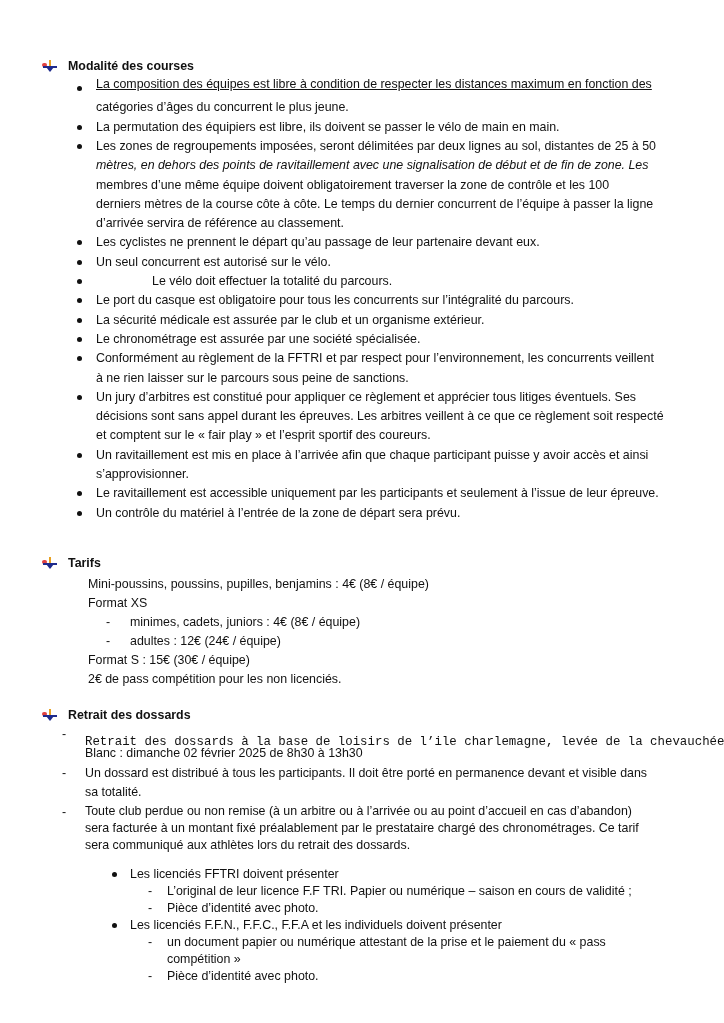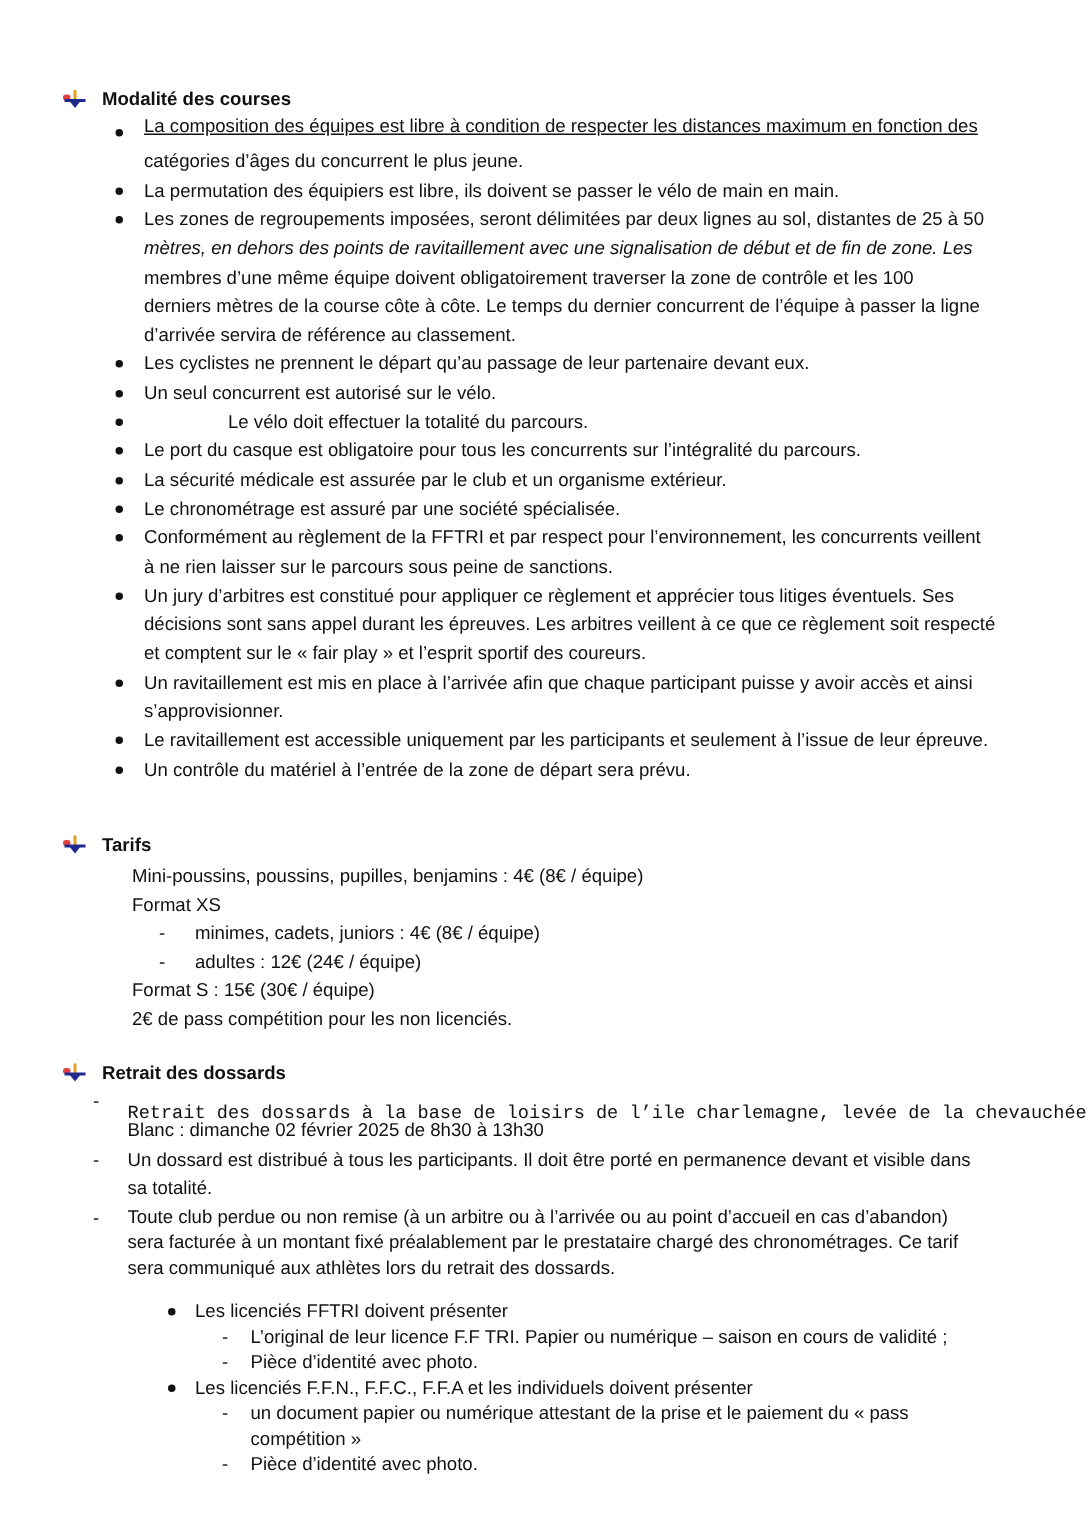--- a/index.html
+++ b/index.html
@@ -50,21 +50,21 @@
       <div class="line" style="left: 96px; top: 233.4px;">Les cyclistes ne prennent le départ qu’au passage de leur partenaire devant eux.</div>
       <span class="bullet" style="left: 77px; top: 259.7px;"></span>
       <div class="line" style="left: 96px; top: 252.7px;">Un seul concurrent est autorisé sur le vélo.</div>
       <span class="bullet" style="left: 77px; top: 279px;"></span>
       <div class="line" style="left: 104px; top: 272px; margin-left: 48px;">Le vélo doit effectuer la totalité du parcours.</div>
       <span class="bullet" style="left: 77px; top: 298.3px;"></span>
       <div class="line" style="left: 96px; top: 291.3px;">Le port du casque est obligatoire pour tous les concurrents sur l’intégralité du parcours.</div>
       <span class="bullet" style="left: 77px; top: 317.6px;"></span>
       <div class="line" style="left: 96px; top: 310.6px;">La sécurité médicale est assurée par le club et un organisme extérieur.</div>
       <span class="bullet" style="left: 77px; top: 336.9px;"></span>
-      <div class="line" style="left: 96px; top: 329.9px;">Le chronométrage est assuré par une société spécialisée.</div>
+      <div class="line" style="left: 96px; top: 329.9px;">Le chronométrage est assurée par une société spécialisée.</div>
       <span class="bullet" style="left: 77px; top: 356.2px;"></span>
       <div class="line" style="left: 96px; top: 349.2px;">Conformément au règlement de la FFTRI et par respect pour l’environnement, les concurrents veillent</div>
       <div class="line" style="left: 96px; top: 368.5px;">à ne rien laisser sur le parcours sous peine de sanctions.</div>
       <span class="bullet" style="left: 77px; top: 394.8px;"></span>
       <div class="line" style="left: 96px; top: 387.8px;">Un jury d’arbitres est constitué pour appliquer ce règlement et apprécier tous litiges éventuels. Ses</div>
       <div class="line" style="left: 96px; top: 407.1px;">décisions sont sans appel durant les épreuves. Les arbitres veillent à ce que ce règlement soit respecté</div>
       <div class="line" style="left: 96px; top: 426.4px;">et comptent sur le « fair play » et l’esprit sportif des coureurs.</div>
       <span class="bullet" style="left: 77px; top: 452.7px;"></span>
       <div class="line" style="left: 96px; top: 445.7px;">Un ravitaillement est mis en place à l’arrivée afin que chaque participant puisse y avoir accès et ainsi</div>
       <div class="line" style="left: 96px; top: 465px;">s’approvisionner.</div>

